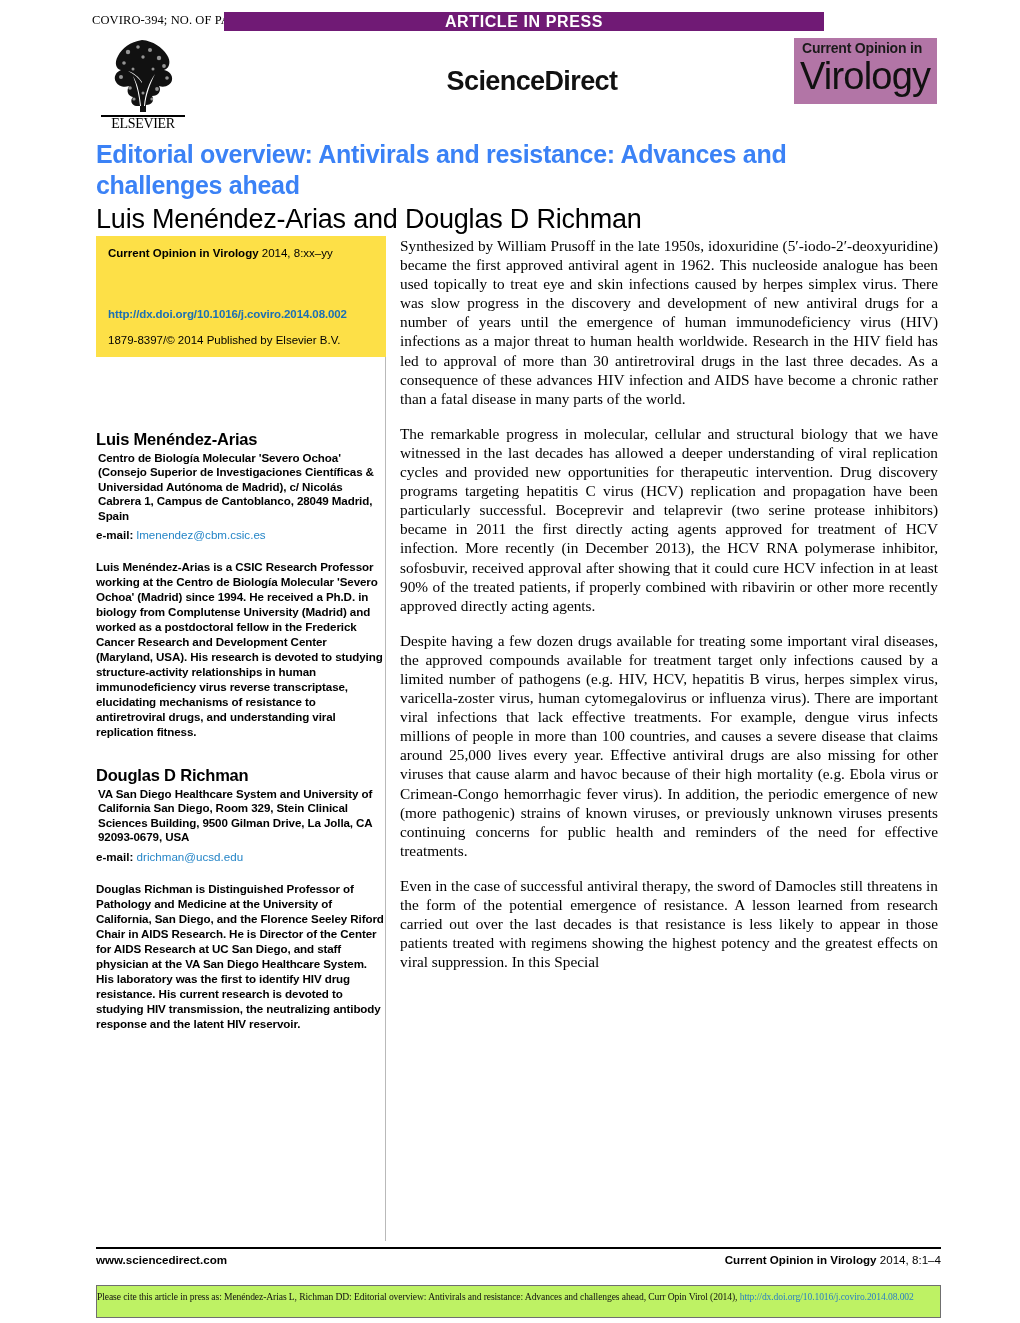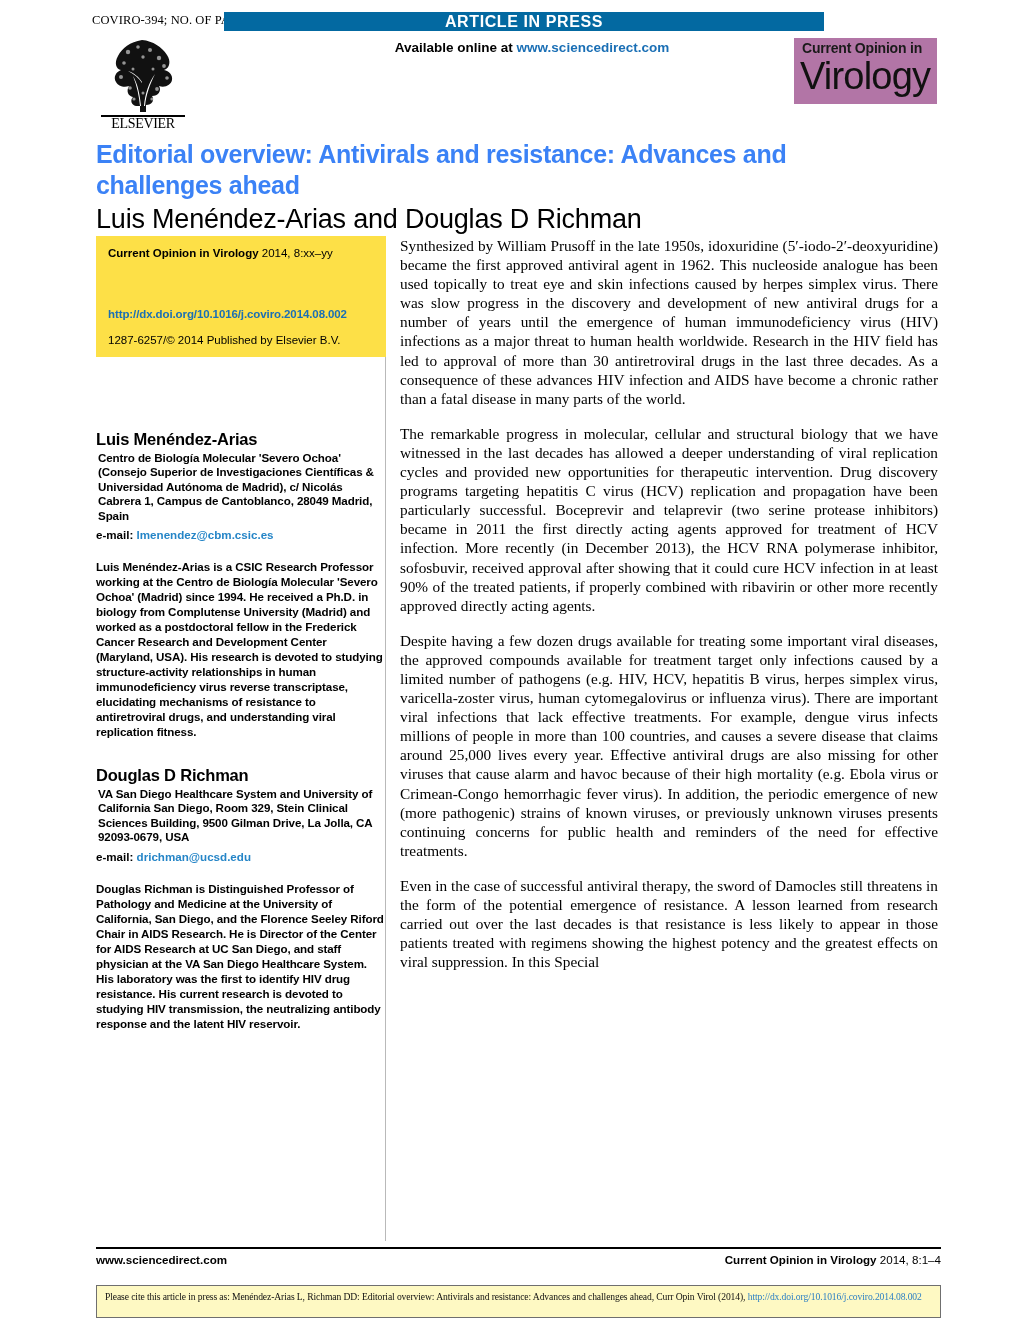--- a/index.html
+++ b/index.html
@@ -40,21 +40,21 @@
     letter-spacing: .1px;
     white-space: nowrap;
     color: #000;
   }
   .aip-banner {
     position: absolute;
     left: 132px;
     top: 0px;
     width: 600px;
     height: 19px;
-    background: #0369a1;
+    background: #701a75;
   }
   .aip-text {
     position: absolute;
     left: 0;
     top: 0;
     width: 600px;
     height: 19px;
     line-height: 19px;
     text-align: center;
     font-family: "Liberation Sans", sans-serif;
@@ -269,21 +269,21 @@
     letter-spacing: -0.1px;
   }
   .bio-email-label {
     font-family: "Liberation Sans", sans-serif;
     font-weight: bold;
     font-size: 11.6px;
     color: #000;
   }
   .bio-email {
     font-family: "Liberation Sans", sans-serif;
-    font-weight: bold;
+    font-weight: normal;
     font-size: 11.6px;
     color: #2585c7;
   }
   .bio-body {
     font-family: "Liberation Sans", sans-serif;
     font-weight: bold;
     font-size: 11.6px;
     line-height: 15px;
     color: #000;
     margin: 16px 0 0 0;
@@ -333,23 +333,23 @@
   }
   .footer-right b { font-weight: bold; }
 
   .cite-box {
     position: absolute;
     left: 96px;
     top: 1285px;
     width: 845px;
     height: 33px;
     box-sizing: border-box;
-    background: #fef9c3;
+    background: #bef264;
     border: 1px solid #6f6f6f;
-    padding: 5px 8px 0 8px;
+    padding: 5px 8px 0 0;
     font-family: "Liberation Serif", serif;
     font-size: 9.6px;
     line-height: 11.6px;
     color: #111;
     letter-spacing: -0.1px;
   }
   .cite-box .cite-link { color: #2b7fc4; }
 </style>
 </head>
 <body>
@@ -389,42 +389,42 @@
           <circle cx="43" cy="21" r="1.7"></circle>
             <circle cx="33" cy="33" r="1.5"></circle>
           <circle cx="53" cy="33" r="1.5"></circle>
             <circle cx="43" cy="57" r="1.5"></circle>
         </g>
       </svg>
       <div class="elsevier-rule"></div>
       <div class="elsevier-word">ELSEVIER</div>
     </div>
 
-    <div class="avail-line"><span>Available online at </span><span class="sd-url">www.sciencedirect.com</span></div>
-
+
+    <div class="sciencedirect">ScienceDirect</div>
 
     <div class="journal-logo">
       <div class="jl-top">Current Opinion in</div>
       <div class="jl-main">Virology</div>
     </div>
   </div>
 
   <div class="title-block">
     <h1 class="article-title">Editorial overview: Antivirals and resistance: Advances and challenges ahead</h1>
     <div class="article-authors">Luis Menéndez-Arias and Douglas D Richman</div>
   </div>
 
   <div class="col-divider"></div>
 
   <div class="col-left">
 
     <div class="info-box">
       <div class="info-cite"><b>Current Opinion in Virology</b><span> 2014, 8:xx–yy</span></div>
       <div class="info-doi">http://dx.doi.org/10.1016/j.coviro.2014.08.002</div>
-      <div class="info-issn">1287-6257/© 2014 Published by Elsevier B.V.</div>
+      <div class="info-issn">1879-8397/© 2014 Published by Elsevier B.V.</div>
     </div>
 
     <div class="bio-section">
       <div class="bio-name">Luis Menéndez-Arias</div>
       <div class="bio-affil">Centro de Biología Molecular 'Severo Ochoa' (Consejo Superior de Investigaciones Científicas &amp; Universidad Autónoma de Madrid), c/ Nicolás Cabrera 1, Campus de Cantoblanco, 28049 Madrid, Spain</div>
       <div><span class="bio-email-label">e-mail: </span><span class="bio-email">lmenendez@cbm.csic.es</span></div>
       <p class="bio-body">Luis Menéndez-Arias is a CSIC Research Professor working at the Centro de Biología Molecular 'Severo Ochoa' (Madrid) since 1994. He received a Ph.D. in biology from Complutense University (Madrid) and worked as a postdoctoral fellow in the Frederick Cancer Research and Development Center (Maryland, USA). His research is devoted to studying structure-activity relationships in human immunodeficiency virus reverse transcriptase, elucidating mechanisms of resistance to antiretroviral drugs, and understanding viral replication fitness.</p>
     </div>
 
     <div class="bio-section second">

